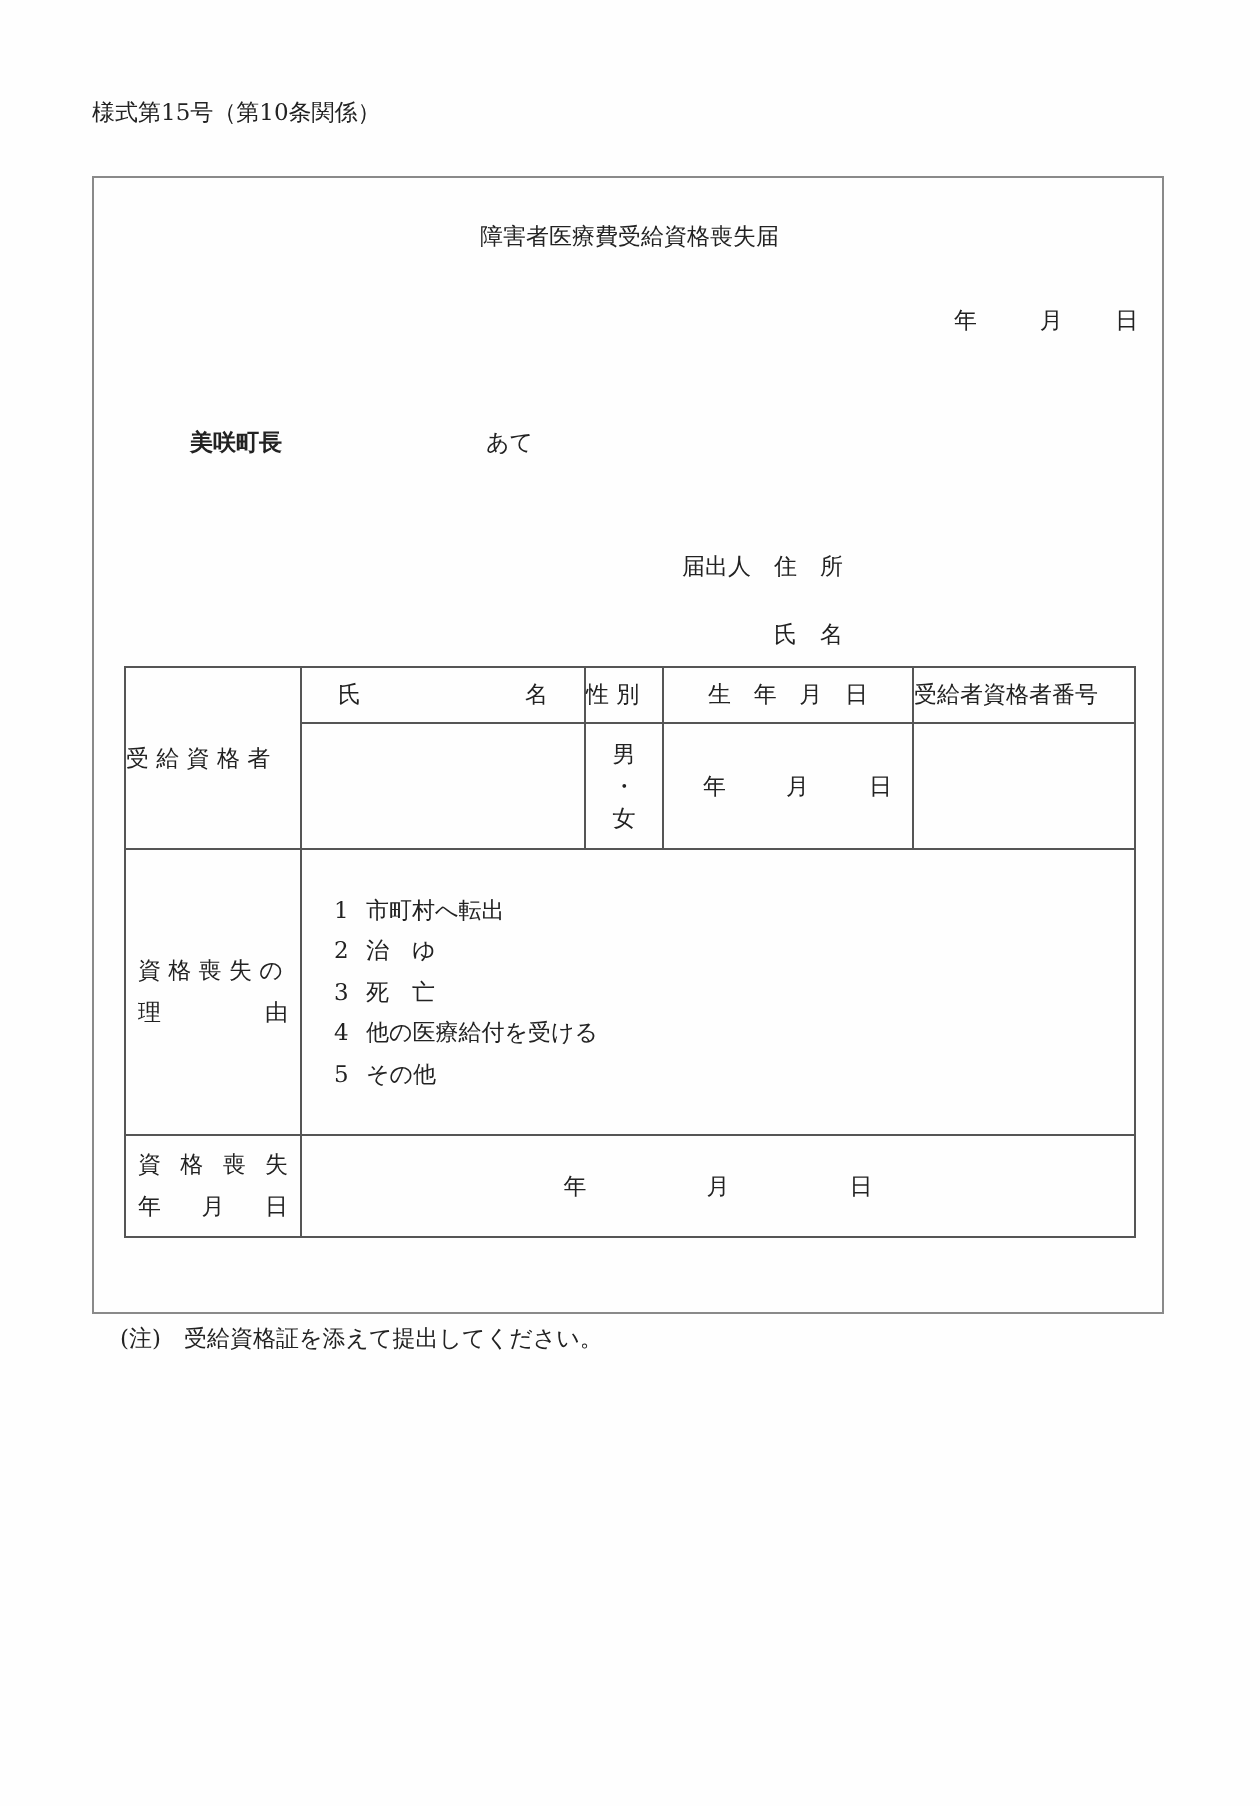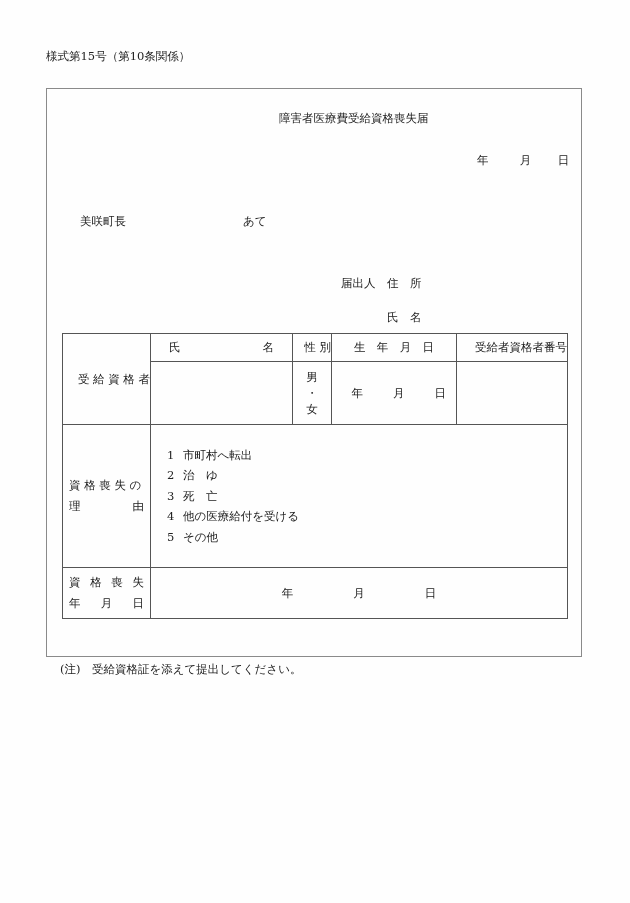--- a/index.html
+++ b/index.html
@@ -13,47 +13,47 @@
     border:1.5px solid #8a8a8a; box-sizing:border-box;
   }
   table.form {
     position:absolute; left:62px; top:333px; width:505px; border-collapse:collapse;
     table-layout:fixed;
   }
   table.form td {
     border:1px solid #555; padding:0; vertical-align:middle; font-size:11.5px;
   }
   .spread { display:flex; justify-content:space-between; padding:0 8px; }
-  .center { text-align:right; }
+  .center { text-align:left; }
   .gender { text-align:center; line-height:16px; }
   .reasons { padding:0 0 0 16px; }
   .reasons div { line-height:20.5px; }
   .reasons .num { display:inline-block; width:16px; }
   .ymd { display:flex; justify-content:flex-end; gap:30px; padding-right:10px; }
   .ymd2 { display:flex; justify-content:center; gap:60px; }
   .lab2 { padding:0 6px; line-height:21px; }
 </style>
 </head>
 <body>
 
 <div class="abs" style="left:46px; top:49px;">様式第15号（第10条関係）</div>
 
 <div class="outer"></div>
 
-<div class="abs" style="left:240px; top:111px;margin-left:39px;">障害者医療費受給資格喪失届</div>
+<div class="abs" style="left:240px; top:111px;">障害者医療費受給資格喪失届</div>
 
 <div class="abs" style="left:477px; top:153px;">
   <span>年</span>
   <span style="display:inline-block; width:24px;"></span>
   <span>月</span>
   <span style="display:inline-block; width:19px;"></span>
   <span>日</span>
 </div>
 
-<div class="abs" style="left:80px; top:214px;">美咲町長</div>
+<div class="abs" style="left:95px; top:214px;font-weight:bold;">美咲町長</div>
 <div class="abs" style="left:243px; top:214px;">あて</div>
 
 <div class="abs" style="left:341px; top:276px;">届出人</div>
 <div class="abs" style="left:387px; top:276px;">住　所</div>
 <div class="abs" style="left:387px; top:310px;">氏　名</div>
 
 <table class="form">
   <colgroup>
     <col style="width:88px">
       <col style="width:142px">

